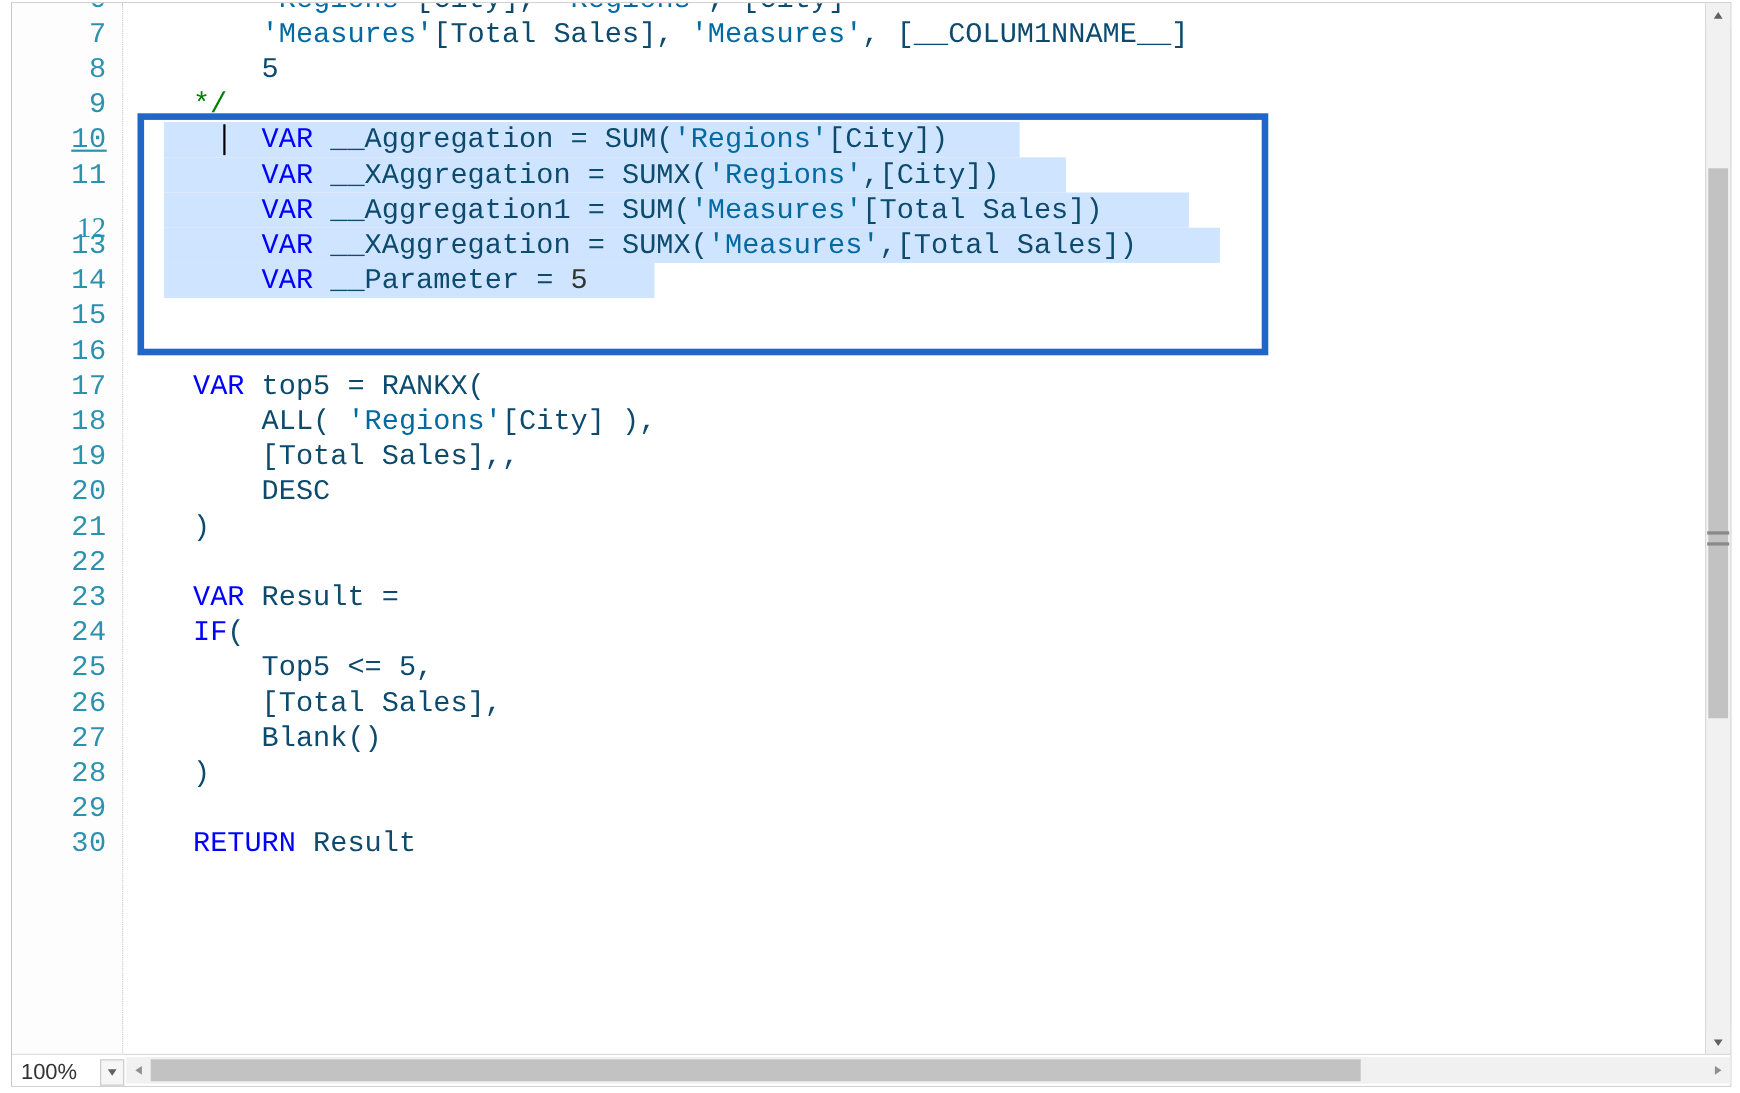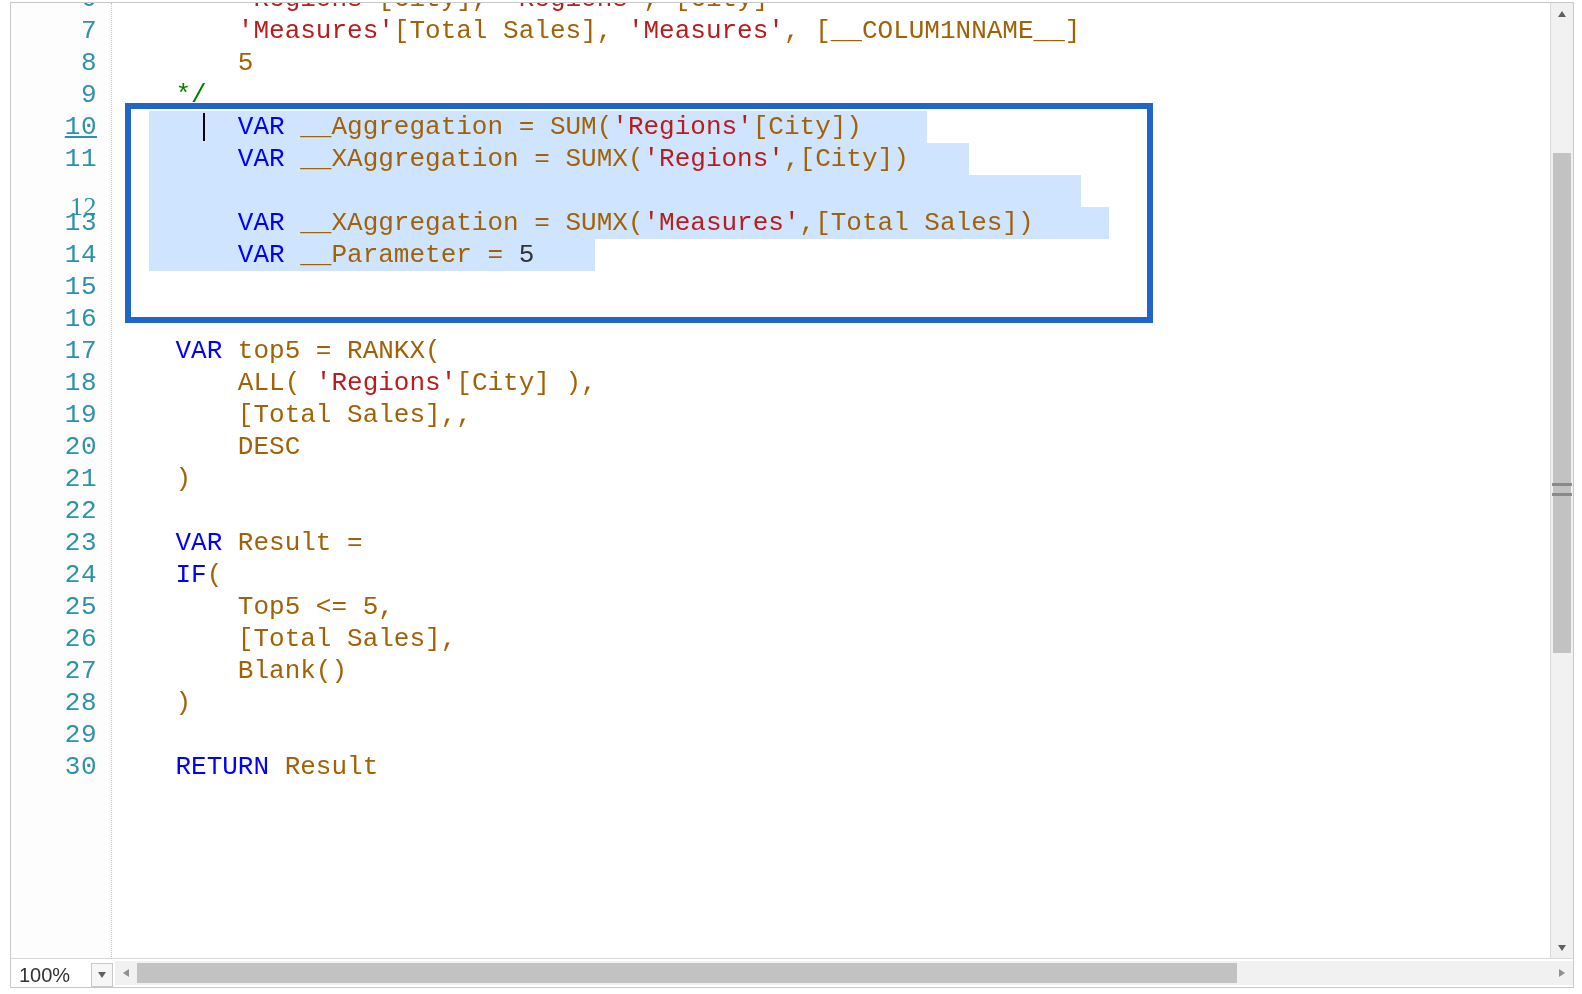--- a/index.html
+++ b/index.html
@@ -56,23 +56,23 @@
   .code-row {
     position: absolute;
     left: 0;
     height: 32px;
     line-height: 32px;
     white-space: pre;
     font-size: 26px;
     color: #333;
   }
   .tok-kw   { color: #0000ff; }
-  .tok-str  { color: #b91c1c; }
+  .tok-str  { color: #0369a1; }
   .tok-num  { color: #333; }
-  .tok-id   { color: #a16207; }
+  .tok-id   { color: #0c4a6e; }
   .tok-comment { color: #008000; }
 
   .selection-box {
     position: absolute;
     background: #cfe4ff;
     z-index: 0;
   }
   .code-text { position: relative; z-index: 2; }
 
   .highlight-frame {
@@ -221,20 +221,21 @@
         <div class="selection-box" style="top: 140px; left: 36px; width: 820px; height: 32px;"></div>
         <div class="selection-box" style="top: 108px; left: 36px; width: 778px; height: 32px;"></div>
         <div class="highlight-frame" id="hl-frame" style="top: 100px; left: 12px; width: 1016px; height: 208px;"></div>
       <div class="text-caret" id="caret" style="top: 110px; left: 90px;"></div>
     <div class="code-row" style="top: -20px;"><span class="code-text"><span class="tok-id">        </span><span class="tok-str">'Regions'</span><span class="tok-id">[City], </span><span class="tok-str">'Regions'</span><span class="tok-id">, [City]</span></span></div>
         <div class="code-row" style="top: 12px;"><span class="code-text"><span class="tok-id">        </span><span class="tok-str">'Measures'</span><span class="tok-id">[Total Sales], </span><span class="tok-str">'Measures'</span><span class="tok-id">, [__COLUM1NNAME__]</span></span></div>
         <div class="code-row" style="top: 44px;"><span class="code-text"><span class="tok-id">        5</span></span></div>
         <div class="code-row" style="top: 76px;"><span class="code-text"><span class="tok-comment">    */</span></span></div>
         <div class="code-row" style="top: 108px;"><span class="code-text"><span class="tok-id">        </span><span class="tok-kw">VAR</span><span class="tok-id"> __Aggregation = SUM(</span><span class="tok-str">'Regions'</span><span class="tok-id">[City])</span></span></div>
         <div class="code-row" style="top: 140px;"><span class="code-text"><span class="tok-id">        </span><span class="tok-kw">VAR</span><span class="tok-id"> __XAggregation = SUMX(</span><span class="tok-str">'Regions'</span><span class="tok-id">,[City])</span></span></div>
+        <div class="code-row" style="top: 172px;"><span class="code-text"><span class="tok-id">        </span><span class="tok-kw">VAR</span><span class="tok-id"> __Aggregation1 = SUM(</span><span class="tok-str">'Measures'</span><span class="tok-id">[Total Sales])</span></span></div>
         <div class="code-row" style="top: 204px;"><span class="code-text"><span class="tok-id">        </span><span class="tok-kw">VAR</span><span class="tok-id"> __XAggregation = SUMX(</span><span class="tok-str">'Measures'</span><span class="tok-id">,[Total Sales])</span></span></div>
         <div class="code-row" style="top: 236px;"><span class="code-text"><span class="tok-id">        </span><span class="tok-kw">VAR</span><span class="tok-id"> __Parameter = </span><span class="tok-num">5</span></span></div>
         <div class="code-row" style="top: 268px;"><span class="code-text"><span class="tok-id"> </span></span></div>
         <div class="code-row" style="top: 300px;"><span class="code-text"><span class="tok-id"> </span></span></div>
         <div class="code-row" style="top: 332px;"><span class="code-text"><span class="tok-id">    </span><span class="tok-kw">VAR</span><span class="tok-id"> top5 = RANKX(</span></span></div>
         <div class="code-row" style="top: 396px;"><span class="code-text"><span class="tok-id">        [Total Sales],,</span></span></div>
         <div class="code-row" style="top: 364px;"><span class="code-text"><span class="tok-id">        ALL( </span><span class="tok-str">'Regions'</span><span class="tok-id">[City] ),</span></span></div>
         <div class="code-row" style="top: 428px;"><span class="code-text"><span class="tok-id">        DESC</span></span></div>
         <div class="code-row" style="top: 460px;"><span class="code-text"><span class="tok-id">    )</span></span></div>
         <div class="code-row" style="top: 492px;"><span class="code-text"><span class="tok-id"> </span></span></div>

